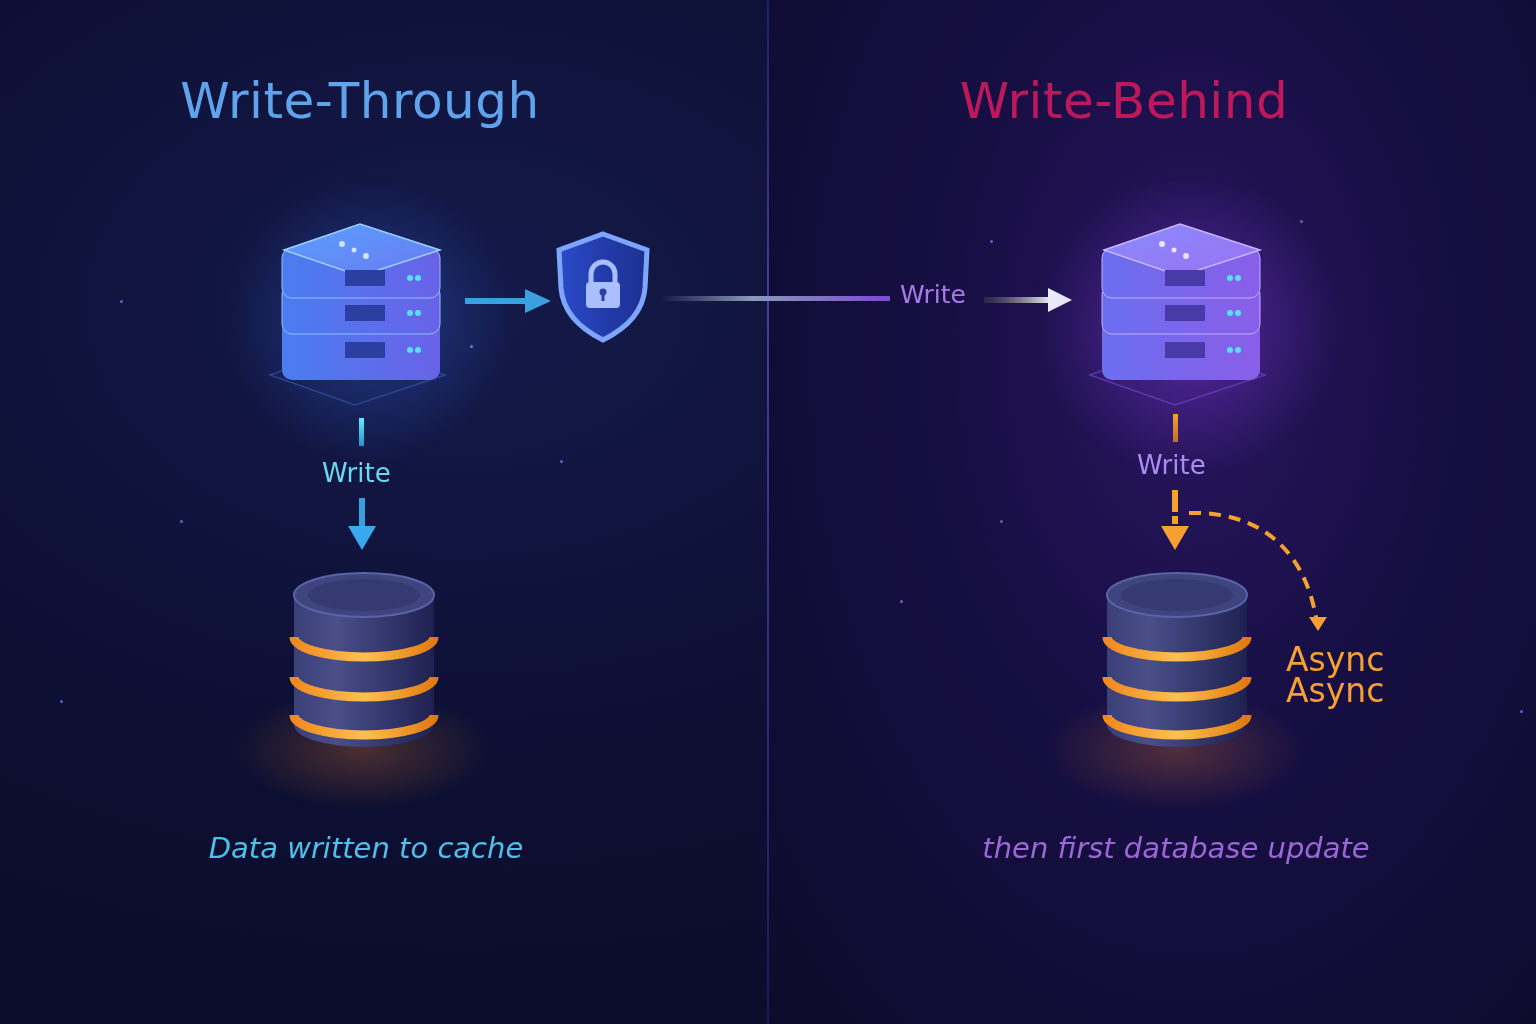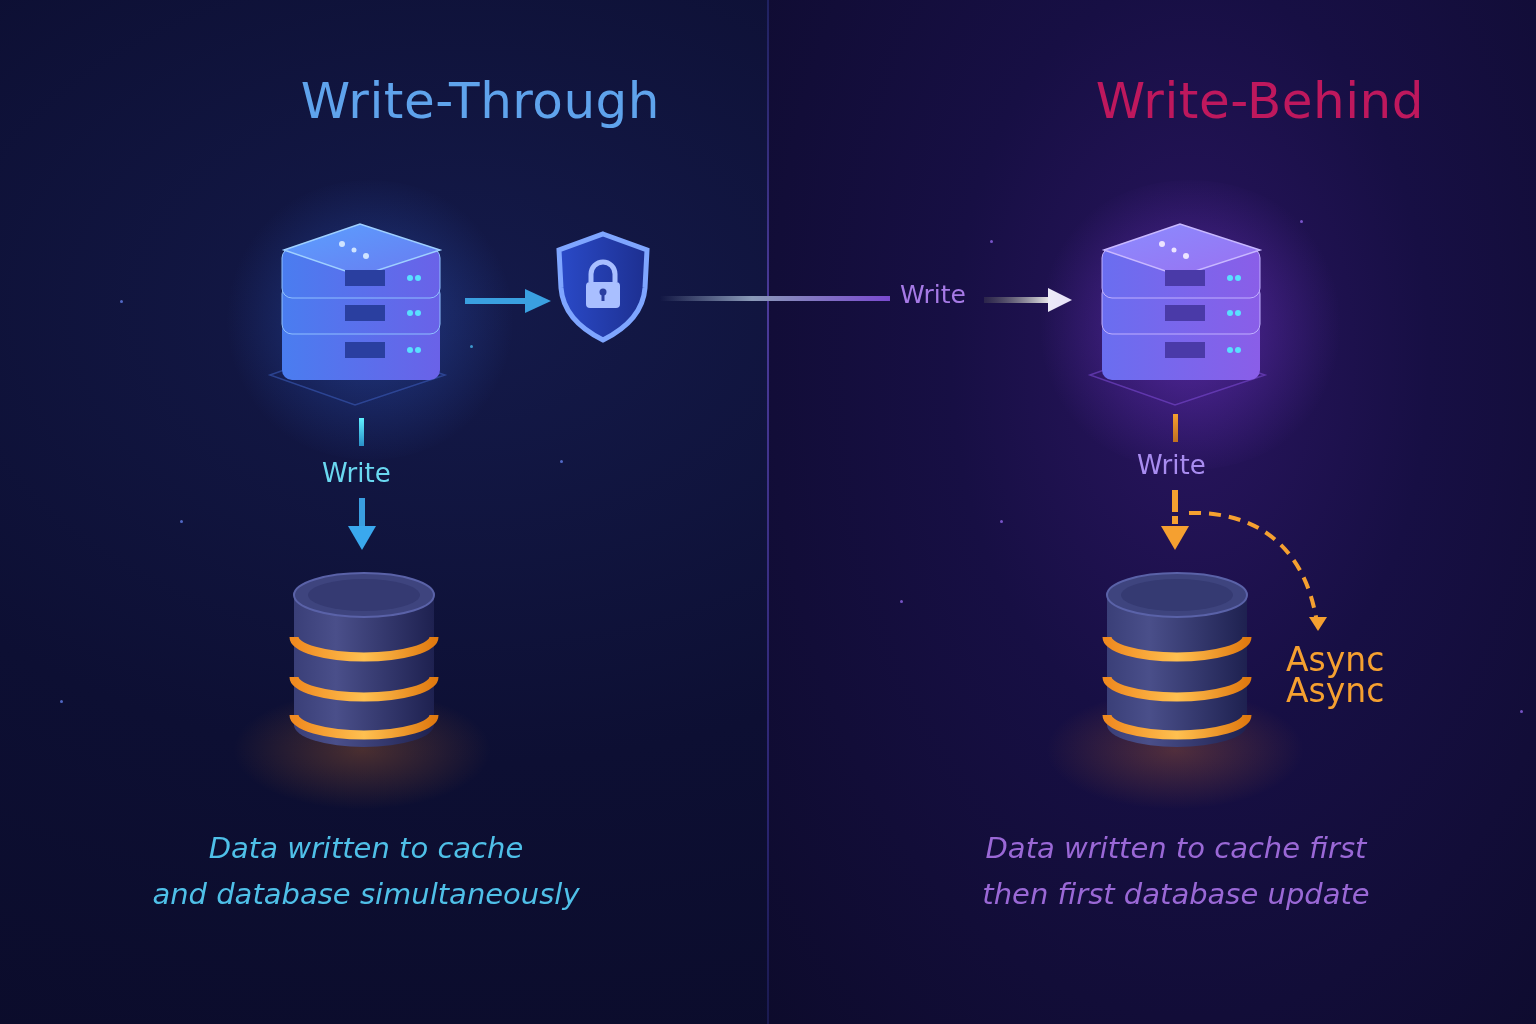--- a/index.html
+++ b/index.html
@@ -3,21 +3,21 @@
 <meta charset="utf-8">
 <style>
   html,body{margin:0;padding:0;}
   body{width:1536px;height:1024px;overflow:hidden;position:relative;
     background:radial-gradient(ellipse at 30% 30%, #141a4a 0%, #0d0f33 45%, #0a0a26 100%);
     font-family:"DejaVu Sans","Liberation Sans",sans-serif;}
   .abs{position:absolute;}
   .bg-right{left:768px;top:0;width:768px;height:1024px;
     background:radial-gradient(ellipse at 55% 35%, #2a1560 0%, #170f44 40%, #0d0b2c 100%);}
   .divider{left:767px;top:0;width:2px;height:1024px;background:linear-gradient(#1f2160,#4b3a9a 30%,#2a2470 80%,#1a1a50);}
-  .title{top:72px;font-size:50px;letter-spacing:0.5px;text-align:right;width:600px;}
+  .title{top:72px;font-size:50px;letter-spacing:0.5px;text-align:center;width:600px;}
   .t-left{left:60px;color:#5fa3ec;}
   .t-right{left:824px;color:#be185d;}
   .desc{font-size:29px;text-align:center;width:640px;line-height:46px;top:825px;font-style:italic;}
   .d-left{left:46px;color:#4fc0e8;}
   .d-right{left:856px;color:#9a68d6;}
   .label{font-size:26px;}
   .star{position:absolute;width:3px;height:3px;border-radius:50%;background:#6d8cff;opacity:.7;}
   .glow-l{left:220px;top:180px;width:300px;height:280px;border-radius:50%;
     background:radial-gradient(circle,rgba(60,120,255,.35),rgba(0,0,0,0) 70%);}
   .glow-r{left:1030px;top:180px;width:320px;height:290px;border-radius:50%;
@@ -124,21 +124,20 @@
   <path d="M14 30 V160 A70 22 0 0 0 154 160 V30 Z" fill="url(#cyl)"></path>
   <path d="M14 72 A70 20 0 0 0 154 72" fill="none" stroke="url(#ring)" stroke-width="9"></path>
   <path d="M14 112 A70 20 0 0 0 154 112" fill="none" stroke="url(#ring)" stroke-width="9"></path>
   <path d="M14 150 A70 20 0 0 0 154 150" fill="none" stroke="url(#ring)" stroke-width="9"></path>
   <ellipse cx="84" cy="30" rx="70" ry="22" fill="#3e447e" stroke="#5a62a8" stroke-width="2"></ellipse>
   <ellipse cx="84" cy="30" rx="56" ry="16" fill="#353a72"></ellipse>
 </svg>
 
 <div class="abs desc d-left">
   <div>Data written to cache</div>
-  <div>and database simultaneously</div>
 </div>
 
 <div class="abs" style="left:660px;top:296px;width:230px;height:5px;background:linear-gradient(90deg,rgba(80,80,140,0),#8a9ab8 40%,#7a4ad0)"></div>
 <div class="abs label" style="left:900px;top:280px;color:#a67ae6;font-size:25px">Write</div>
 <svg class="abs" style="left:984px;top:286px" width="90" height="28">
   <defs>
       <linearGradient id="wa" x1="0" x2="1">
         <stop offset="0" stop-color="#555" stop-opacity=".3"></stop>
         <stop offset="1" stop-color="#eee"></stop>
       </linearGradient>
@@ -202,15 +201,14 @@
 <svg class="abs" style="left:1093px;top:565px" width="170" height="195" viewBox="0 0 170 195">
   <path d="M14 30 V160 A70 22 0 0 0 154 160 V30 Z" fill="url(#cyl)"></path>
   <path d="M14 72 A70 20 0 0 0 154 72" fill="none" stroke="url(#ring)" stroke-width="9"></path>
   <path d="M14 112 A70 20 0 0 0 154 112" fill="none" stroke="url(#ring)" stroke-width="9"></path>
   <path d="M14 150 A70 20 0 0 0 154 150" fill="none" stroke="url(#ring)" stroke-width="9"></path>
   <ellipse cx="84" cy="30" rx="70" ry="22" fill="#3e447e" stroke="#5a62a8" stroke-width="2"></ellipse>
   <ellipse cx="84" cy="30" rx="56" ry="16" fill="#353a72"></ellipse>
 </svg>
 
 <div class="abs desc d-right">
-  <div>Data written to cache first</div>
   <div>then first database update</div>
 </div>
 
 </body></html>

